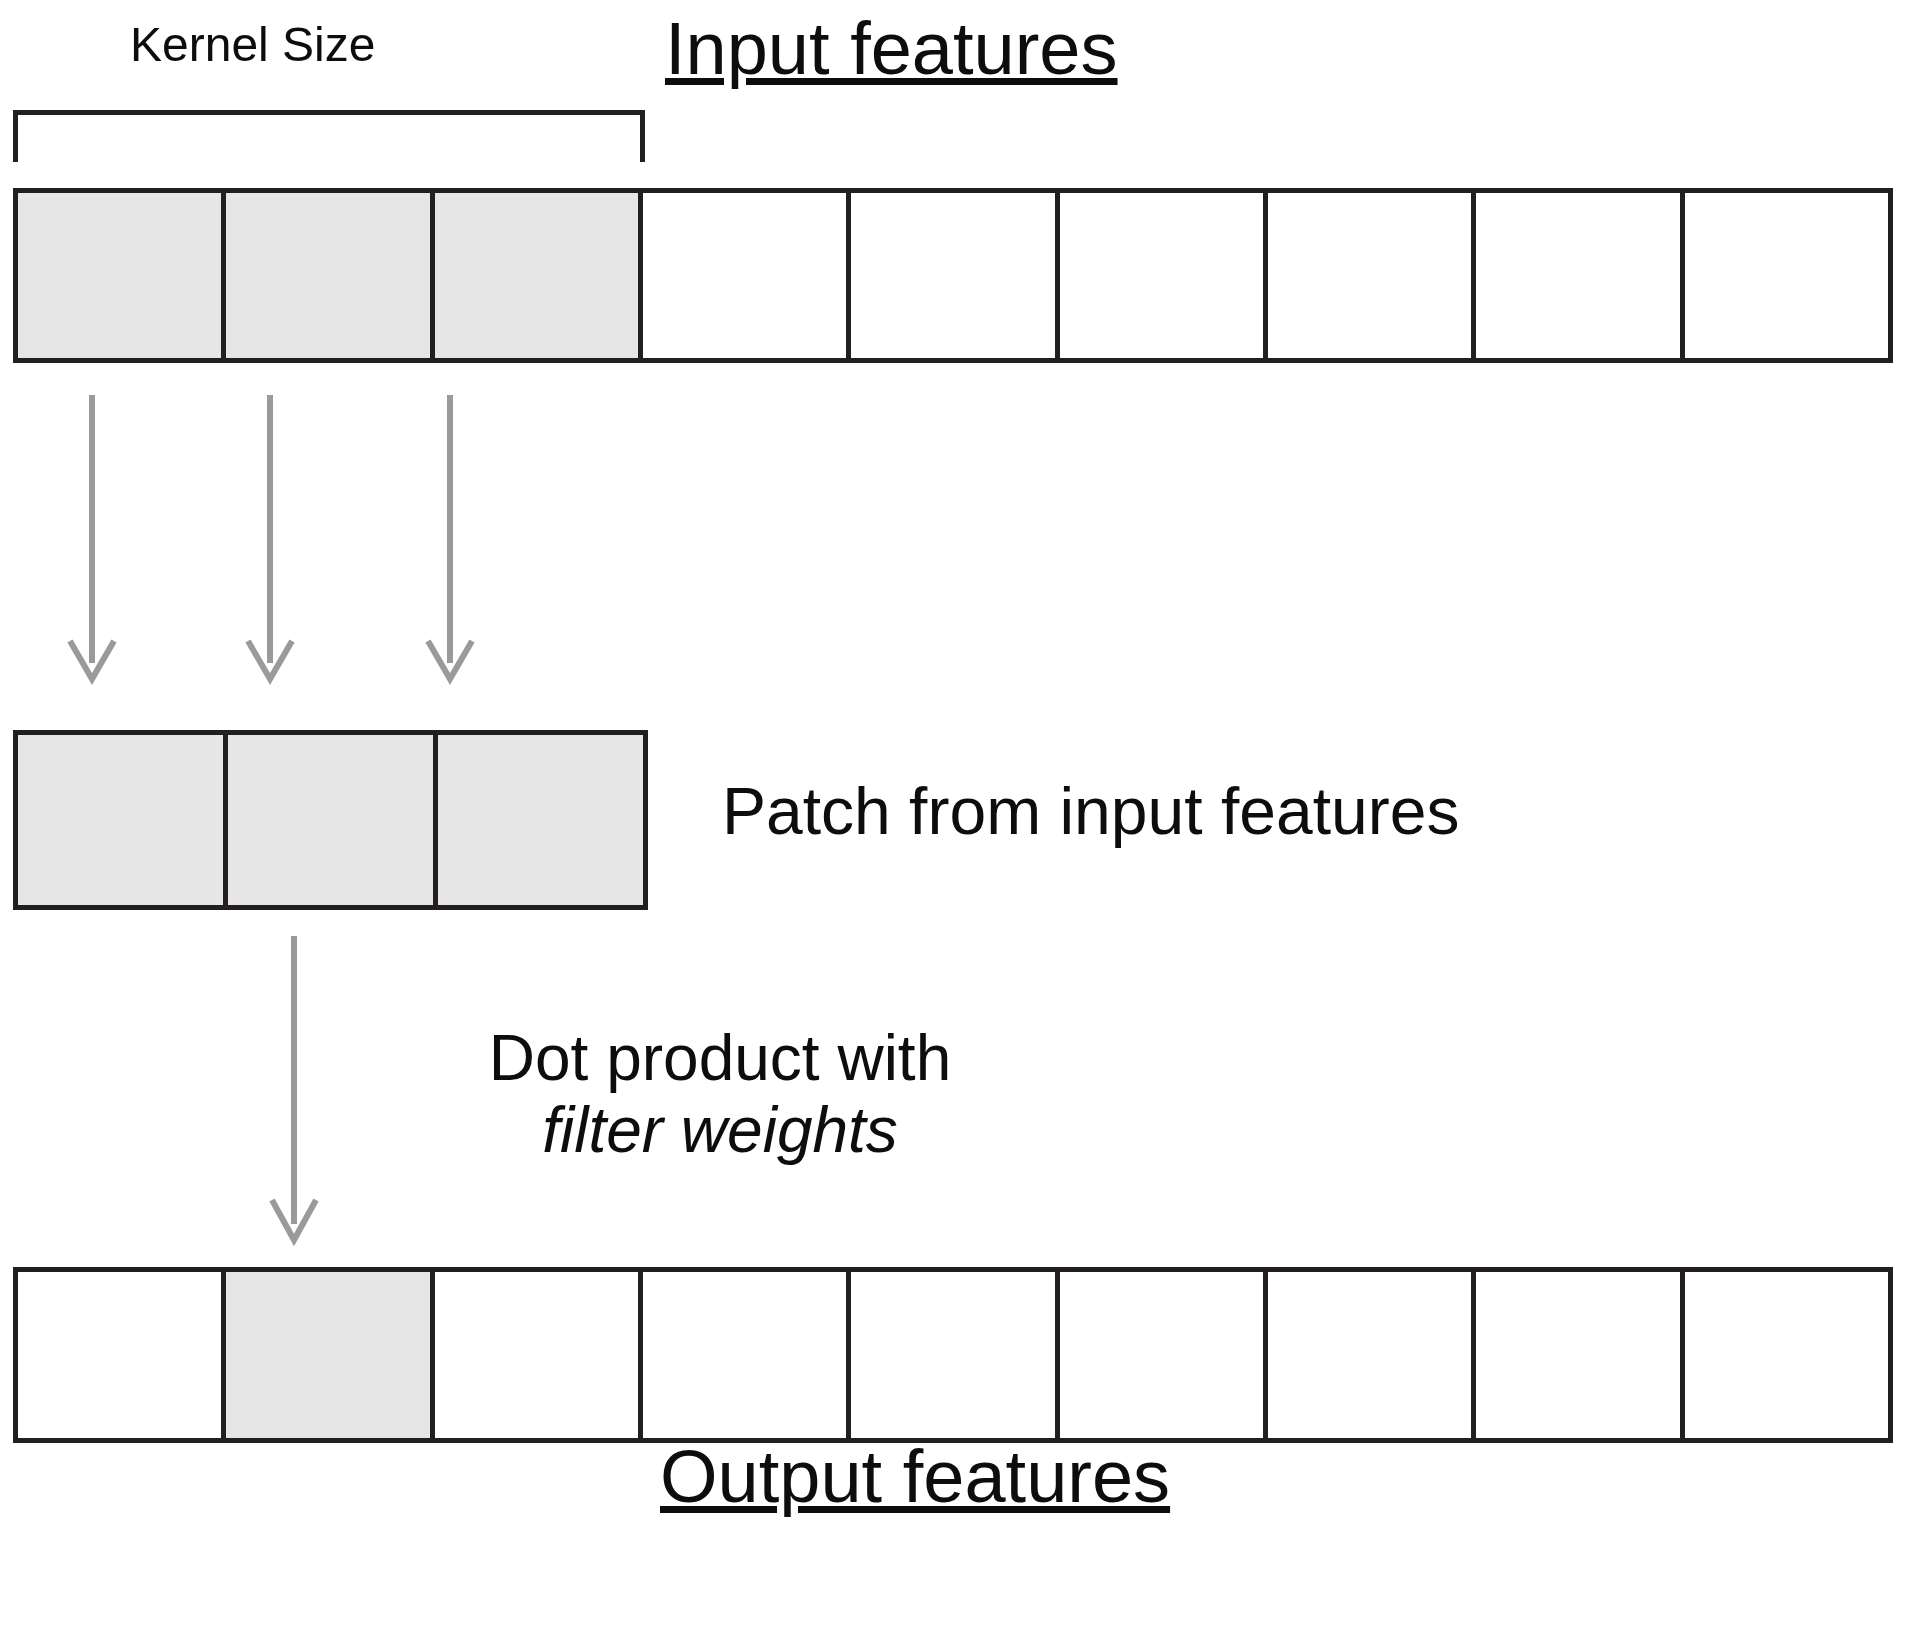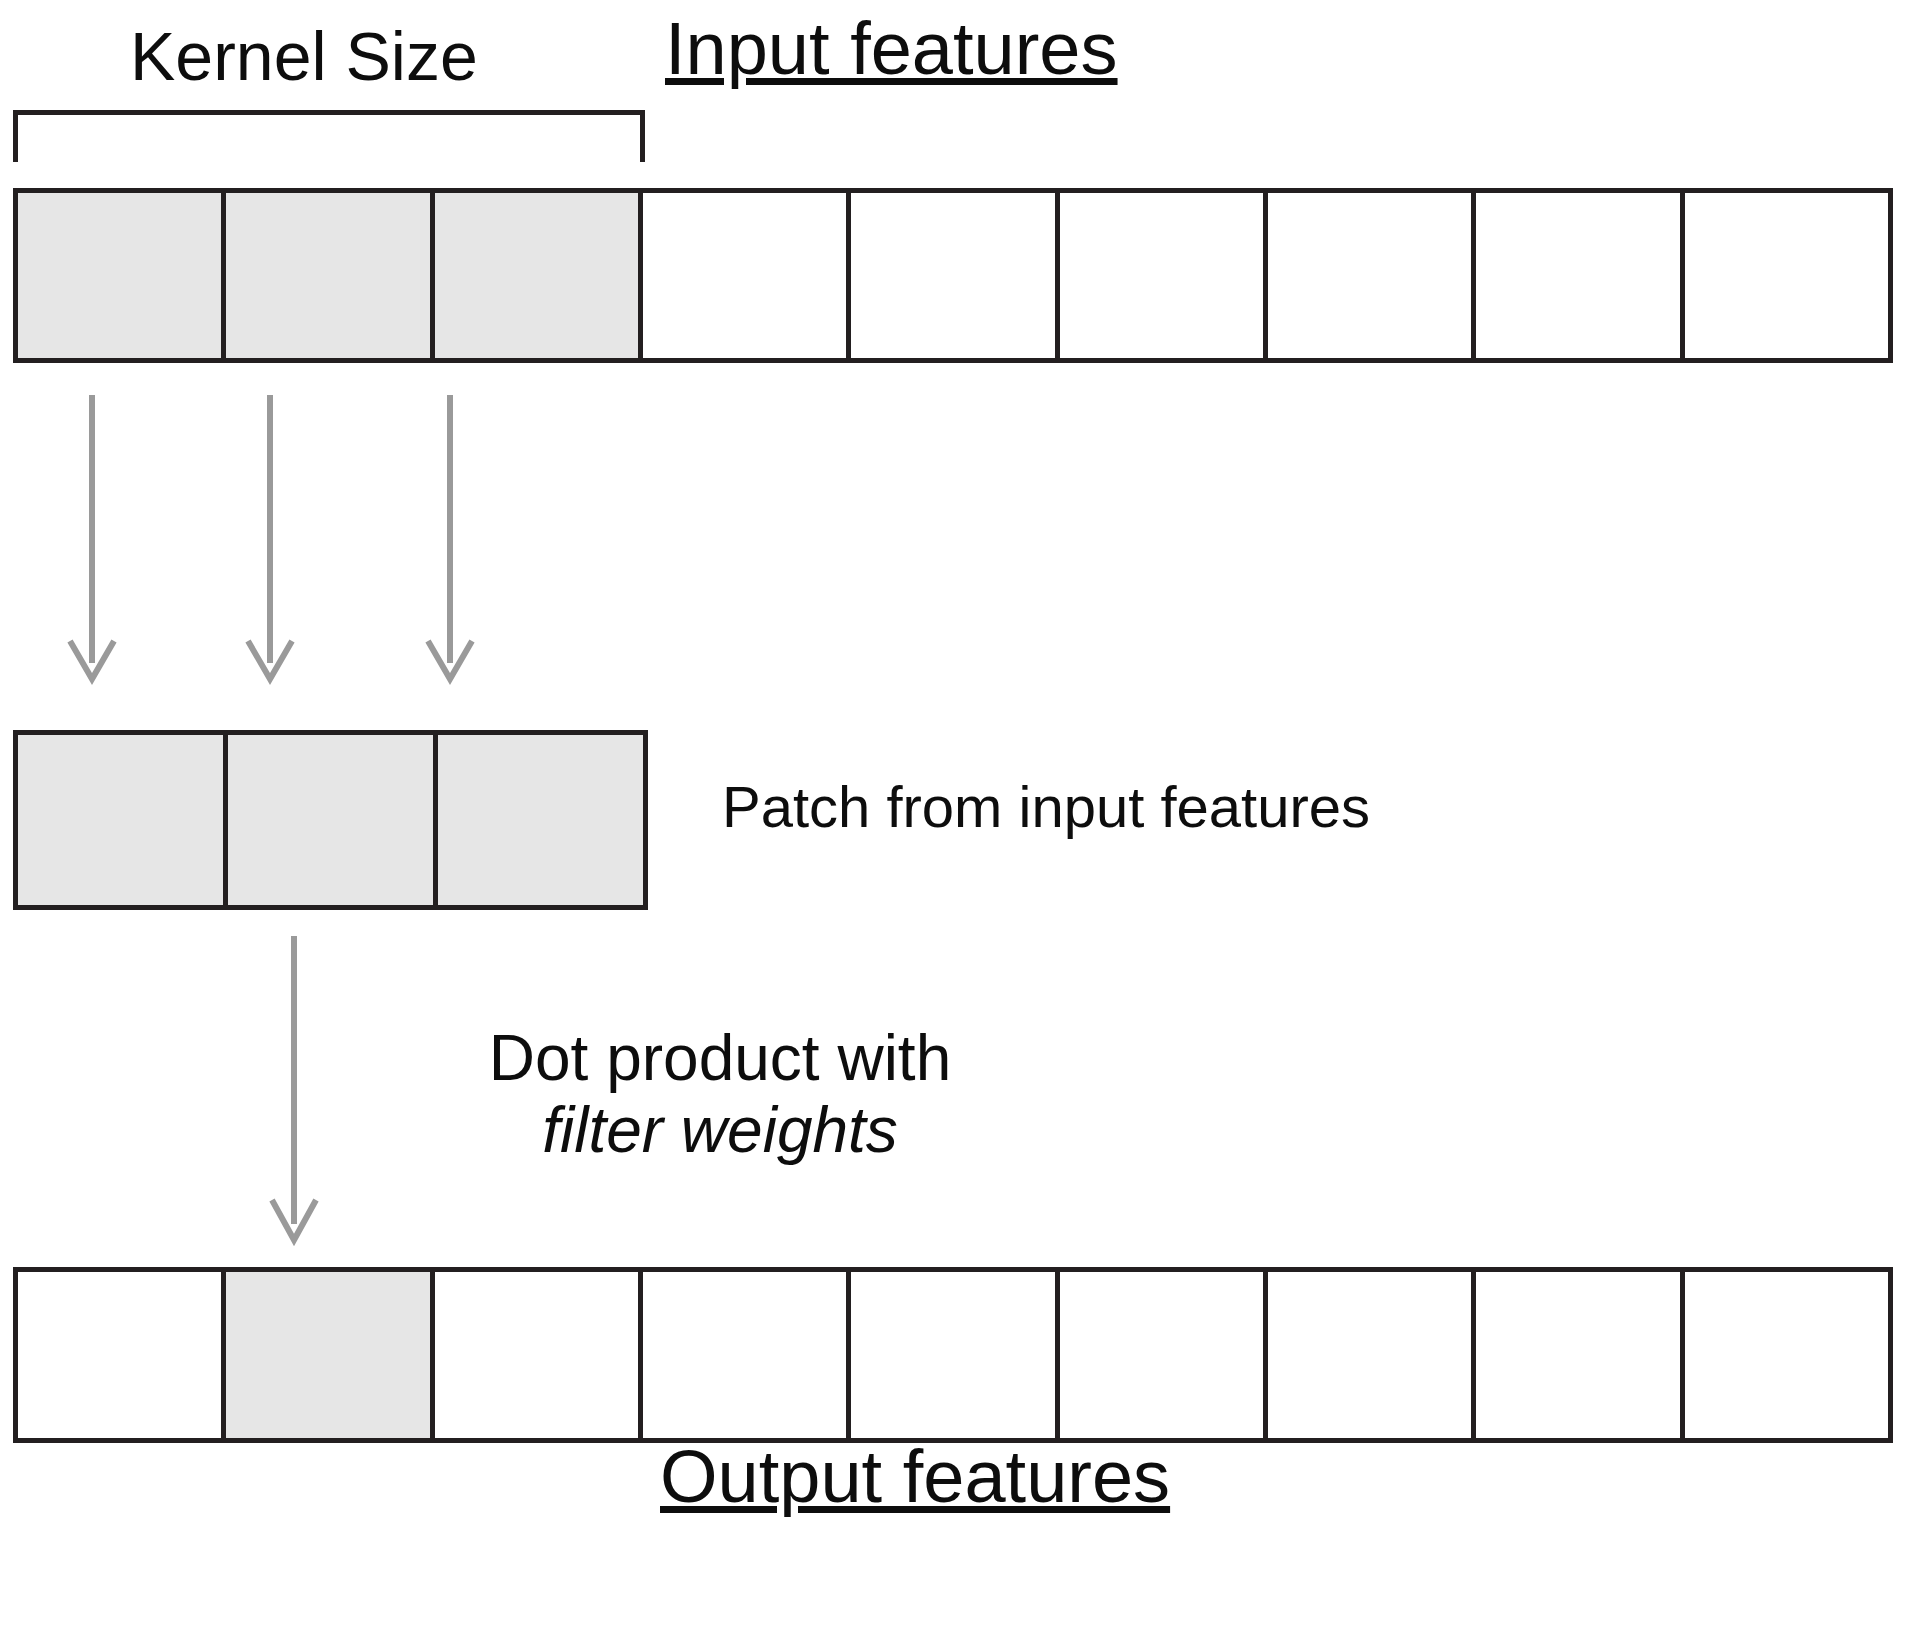--- a/index.html
+++ b/index.html
@@ -20,22 +20,22 @@
   }
 
   
   .label {
     position: absolute;
     color: #0d0d0d;
     white-space: nowrap;
     line-height: 1.12;
   }
   .label-big   { font-size: 74px; text-decoration: underline; }
-  .label-mid   { font-size: 58px; }
-  .label-small { font-size: 68px; }
+  .label-mid   { font-size: 66px; }
+  .label-small { font-size: 48px; }
   .label-note  { font-size: 64px; text-align: center; line-height: 1.25; white-space: normal; }
 
   
   .row {
     position: absolute;
     display: flex;
     box-sizing: border-box;
     border: 5px solid #231f20;
     background: #ffffff;
   }

